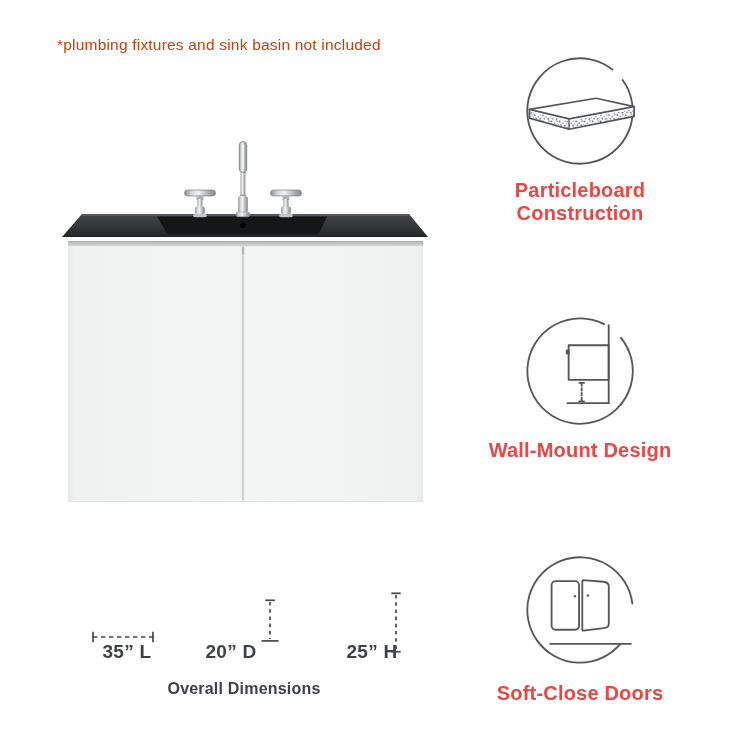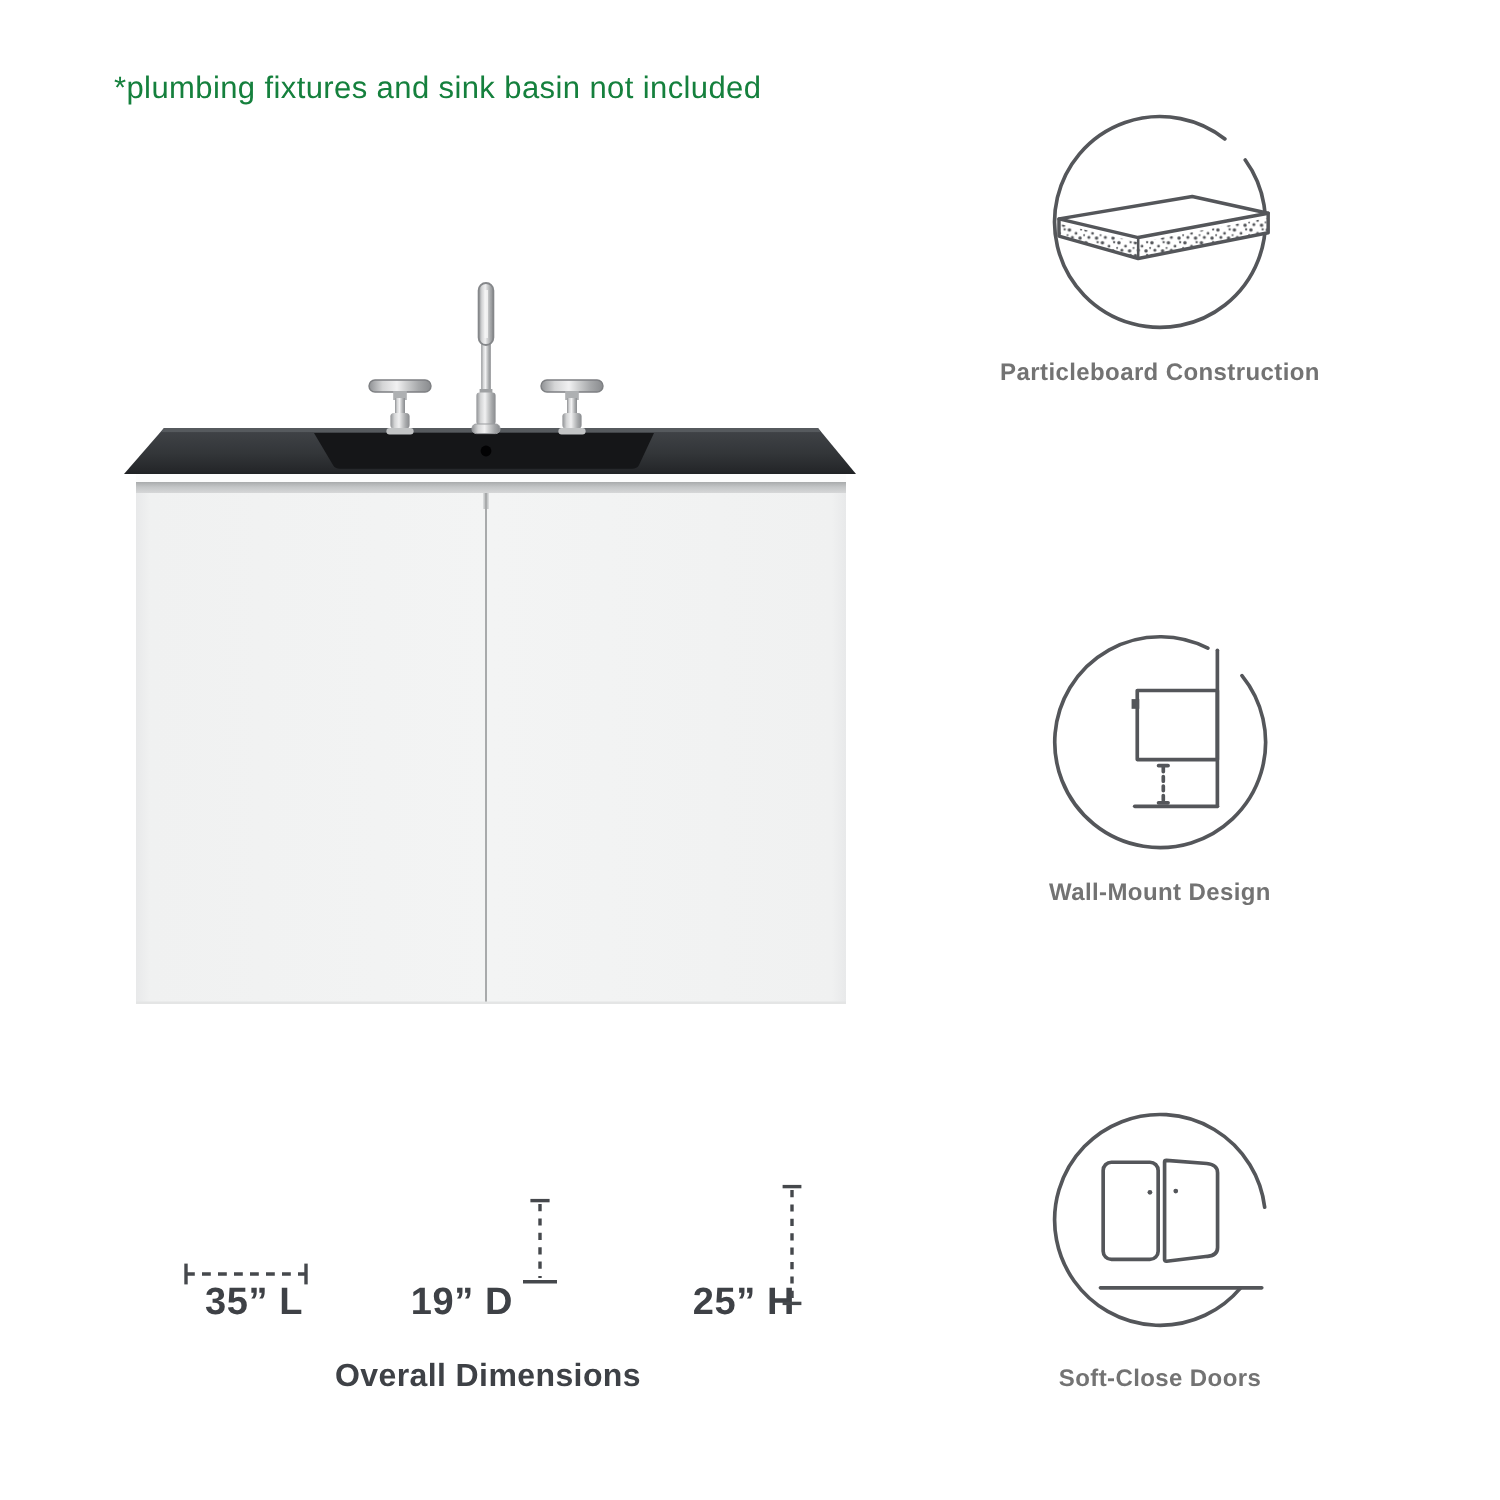--- a/index.html
+++ b/index.html
@@ -2,29 +2,29 @@
 <html><head>
 <meta charset="utf-8">
 <style>
   html,body{margin:0;padding:0;background:#ffffff;}
   .stage{
     position:relative;width:750px;height:750px;background:#ffffff;overflow:hidden;
     font-family:"Liberation Sans",sans-serif;
   }
   .disclaimer{
     position:absolute;left:57px;top:36px;
-    font-size:15.5px;font-weight:400;color:#15803d;letter-spacing:.2px;
+    font-size:15.5px;font-weight:400;color:#c2410c;letter-spacing:.2px;
   }
   .vanity-svg{position:absolute;left:55px;top:135px;width:380px;height:370px;}
 
   .feature{position:absolute;left:462px;width:236px;text-align:center;}
   #feature-1{top:56px;} #feature-2{top:316px;} #feature-3{top:555px;text-align:center;}
   .feature .icon-svg{display:block;margin:0 auto;width:110px;height:110px;}
   .feature-label{
-    margin-top:13px;font-size:12px;font-weight:700;color:#737373;letter-spacing:.2px;
+    margin-top:13px;font-size:20px;font-weight:700;color:#ef4444;letter-spacing:.2px;
   }
   #feature-3 .feature-label{margin-top:17px;}
 
   .dim-label{
     position:absolute;top:609px;width:60px;text-align:center;
     font-size:19px;font-weight:700;color:#3e4146;letter-spacing:.3px;white-space:nowrap;margin-top:32px;
   }
   #dim-l{left:97px;} #dim-d{left:201px;} #dim-h{left:342px;}
   .dims-svg{position:absolute;left:85px;top:585px;width:325px;height:75px;}
   .dims-caption{
@@ -167,21 +167,21 @@
         <path d="M62.5 81.6 V28.4 Q62.5 27.5 63.5 27.5 L85.5 29.2 Q91.4 29.8 91.4 34.2 V75 Q91.4 79.4 86 79.8 L63.6 82.5 Q62.5 82.6 62.5 81.6 Z" stroke-linejoin="round"></path>
         <circle cx="54.5" cy="44.9" r="1.3" fill="#54565a" stroke="none"></circle>
         <circle cx="68.6" cy="44.2" r="1.3" fill="#54565a" stroke="none"></circle>
         <path d="M27.5 97 H115.5"></path>
       </g>
     </svg>
     <div class="feature-label">Soft-Close Doors</div>
   </div>
 
   <div class="dim-label" id="dim-l">35” L</div>
-  <div class="dim-label" id="dim-d">19” D</div>
+  <div class="dim-label" id="dim-d">20” D</div>
   <div class="dim-label" id="dim-h">25” H</div>
 
   <svg class="dims-svg" viewBox="0 0 325 75" aria-hidden="true">
     <g stroke="#45484c" stroke-width="1.7" fill="none">
       <g>
         <path d="M8 52 H68" stroke-dasharray="4.4 3.6"></path>
         <path d="M8 46.8 V57.2"></path>
           <path d="M68 46.8 V57.2"></path>
       </g>
       <g>

